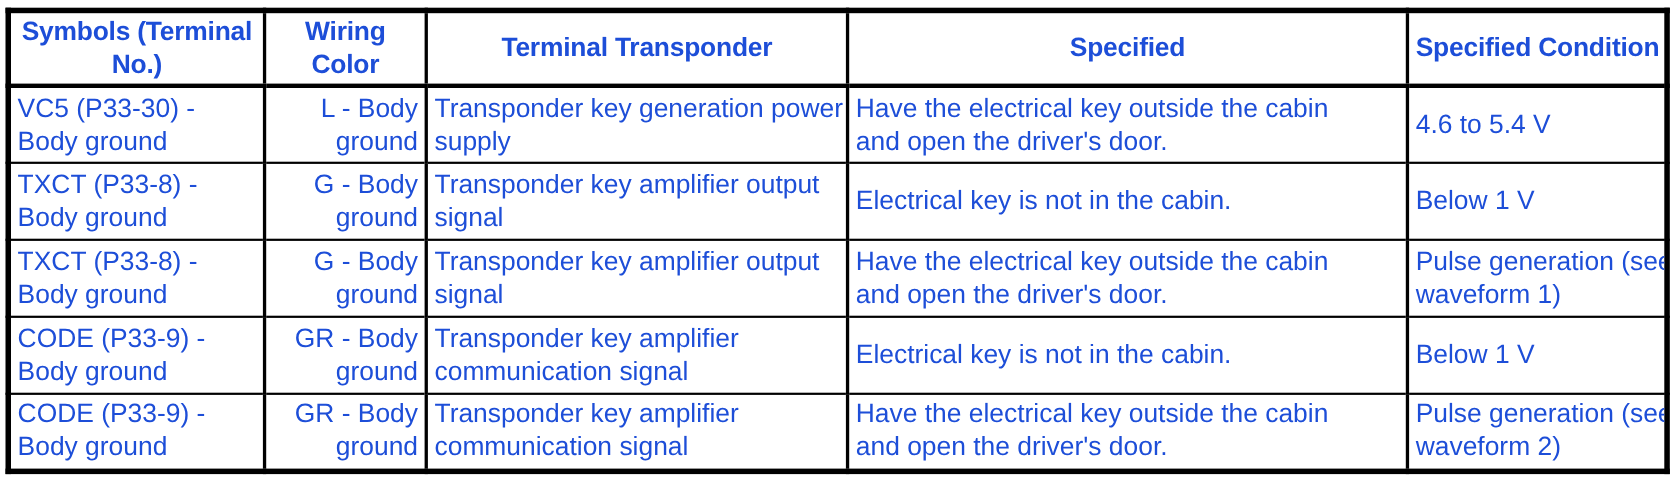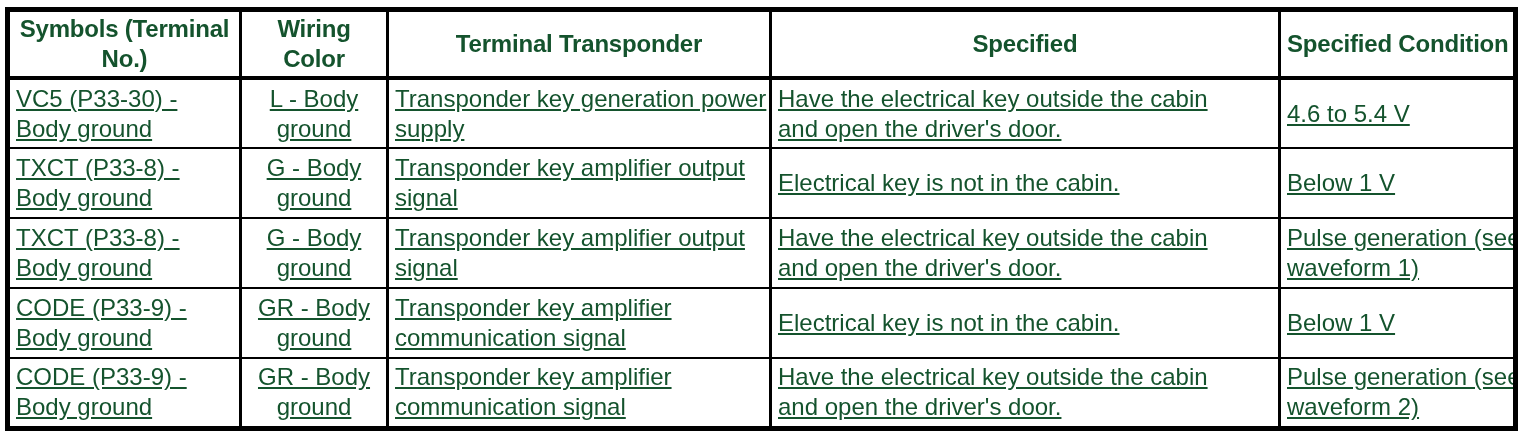--- a/index.html
+++ b/index.html
@@ -16,48 +16,47 @@
     top: 7px;
   }
   table.terminal-table {
     border-collapse: collapse;
     table-layout: fixed;
     width: 1508px;
     border: 5px solid #000000;
     font-family: "Liberation Sans", sans-serif;
     font-size: 24px;
     line-height: 30px;
-    color: #14532d;
+    color: #1d4ed8;
     background: #ffffff;
   }
   .terminal-table th,
   .terminal-table td {
     border-left: 3px solid #000000;
     border-top: 2px solid #000000;
     vertical-align: middle;
     white-space: pre;
     overflow: hidden;
     padding: 2px 6px;
   }
   .terminal-table thead th {
     border-bottom: 4px solid #000000;
     font-weight: bold;
     text-align: center;
     height: 60px;
     letter-spacing: -0.2px;
   }
   .terminal-table tbody tr {
     height: 70px;
-    text-decoration: underline;
   }
   .terminal-table td {
     text-align: left;
   }
   .terminal-table td.center {
-    text-align: center;
+    text-align: right;
   }
   col.c1 { width: 233px; }
   col.c2 { width: 147px; }
   col.c3 { width: 383px; }
   col.c4 { width: 509px; }
   col.c5 { width: 236px; }
 </style>
 </head>
 <body>
 

